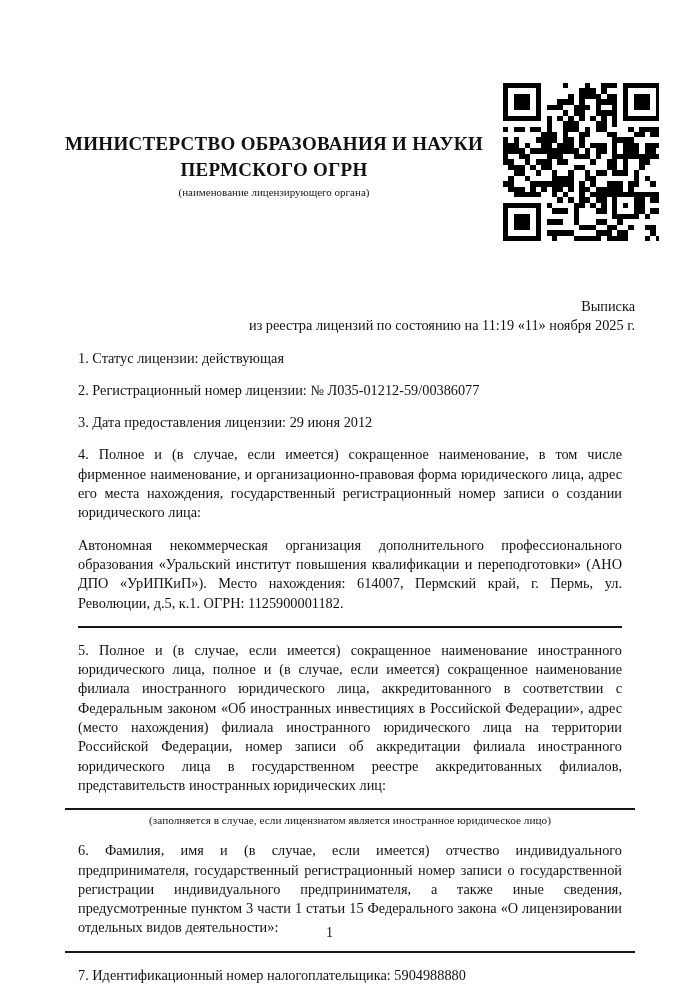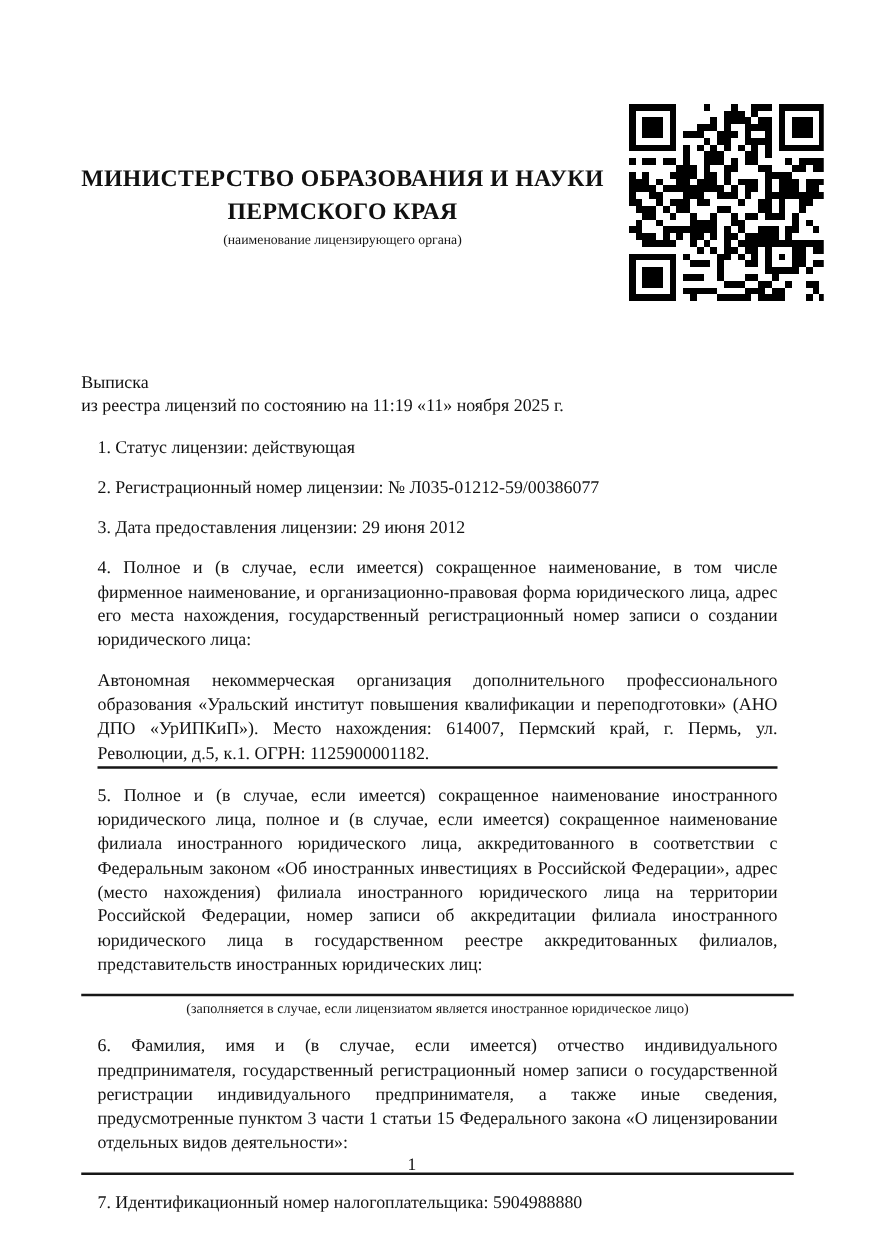--- a/index.html
+++ b/index.html
@@ -21,27 +21,27 @@
   .authority-caption{font-size:11px;line-height:14px;margin-top:2px;color:#161616;}
   .qr{
     position:absolute;left:503px;top:83px;width:158px;height:158px;
     background:#ffffff;
   }
   
   .content{
     position:absolute;left:65px;top:297px;width:570px;
     font-size:14.3px;line-height:19.3px;
   }
-  .doc-title{text-align:left;}
+  .doc-title{text-align:right;}
   .doc-title div{white-space:nowrap;}
   p.item{margin:13px;}
   .just{text-align:justify;text-justify:inter-word;}
   .note{font-size:11.3px;line-height:15px;text-align:center;color:#161616;}
   .rule{border-top:2px solid #161616;height:0;}
-  .underlined{border-bottom:2px solid #161616;padding-bottom:0;}
+  .underlined{border-bottom:2px solid #161616;padding-bottom:13px;}
 
   .mt-item1{margin-top:37px;}
   .mt-note1{margin-top:2px;}
   .mt-item2{margin-top:16px;}
   .mt-item3{margin-top:13px;}
   .mt-item4{margin-top:10px;}
   .mt-note4{margin-top:2px;}
   .mt-item5{margin-top:13px;}
   .mt-rule5{margin-top:7px;}
   .mt-note5{margin-top:3px;}
@@ -55,21 +55,21 @@
     text-align:center;font-size:14px;
   }
 </style>
 </head>
 <body>
 
 <div class="page">
 
   <div class="authority">
     <div class="authority-name">МИНИСТЕРСТВО ОБРАЗОВАНИЯ И НАУКИ</div>
-    <div class="authority-name">ПЕРМСКОГО КРАЯ</div>
+    <div class="authority-name">ПЕРМСКОГО ОГРН</div>
     <div class="authority-caption">(наименование лицензирующего органа)</div>
   </div>
 
   <div class="qr">
     <svg id="qr-svg" viewBox="0 0 29 29" width="158" height="158" shape-rendering="crispEdges">
         <g fill="#000000">
           <rect x="0" y="0" width="1" height="1"></rect>
           <rect x="1" y="0" width="1" height="1"></rect>
           <rect x="2" y="0" width="1" height="1"></rect>
           <rect x="3" y="0" width="1" height="1"></rect>

